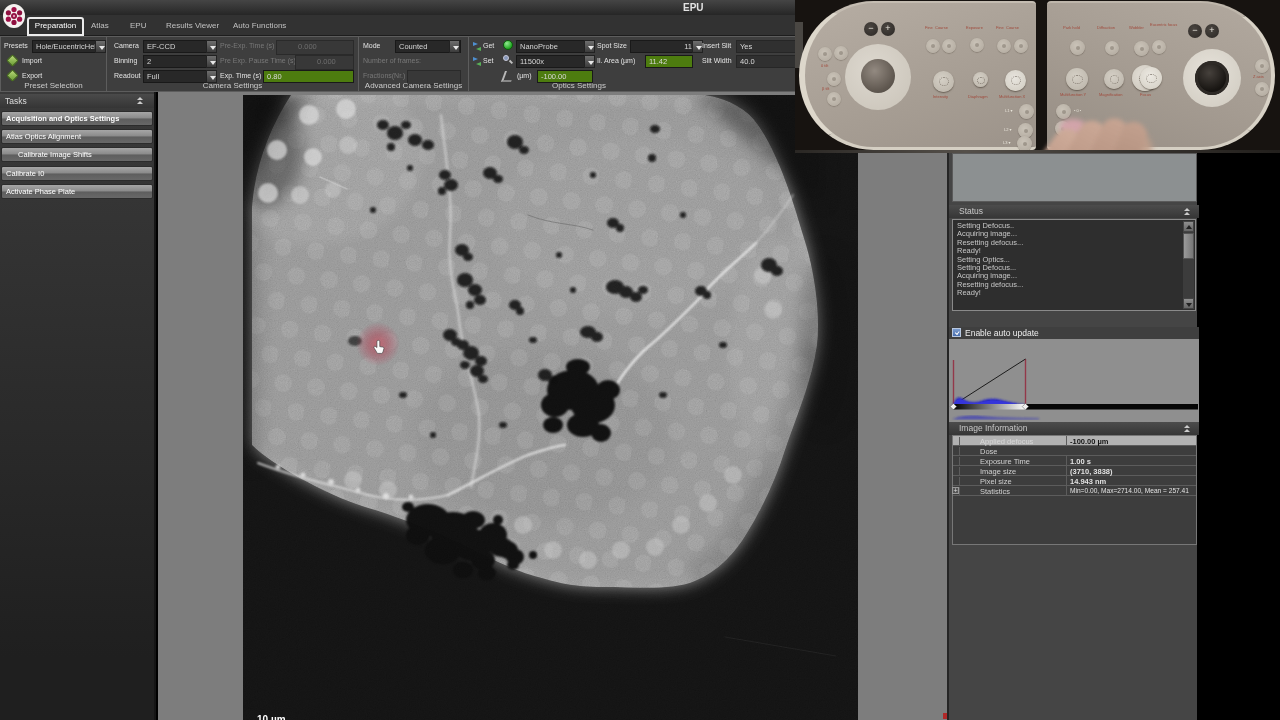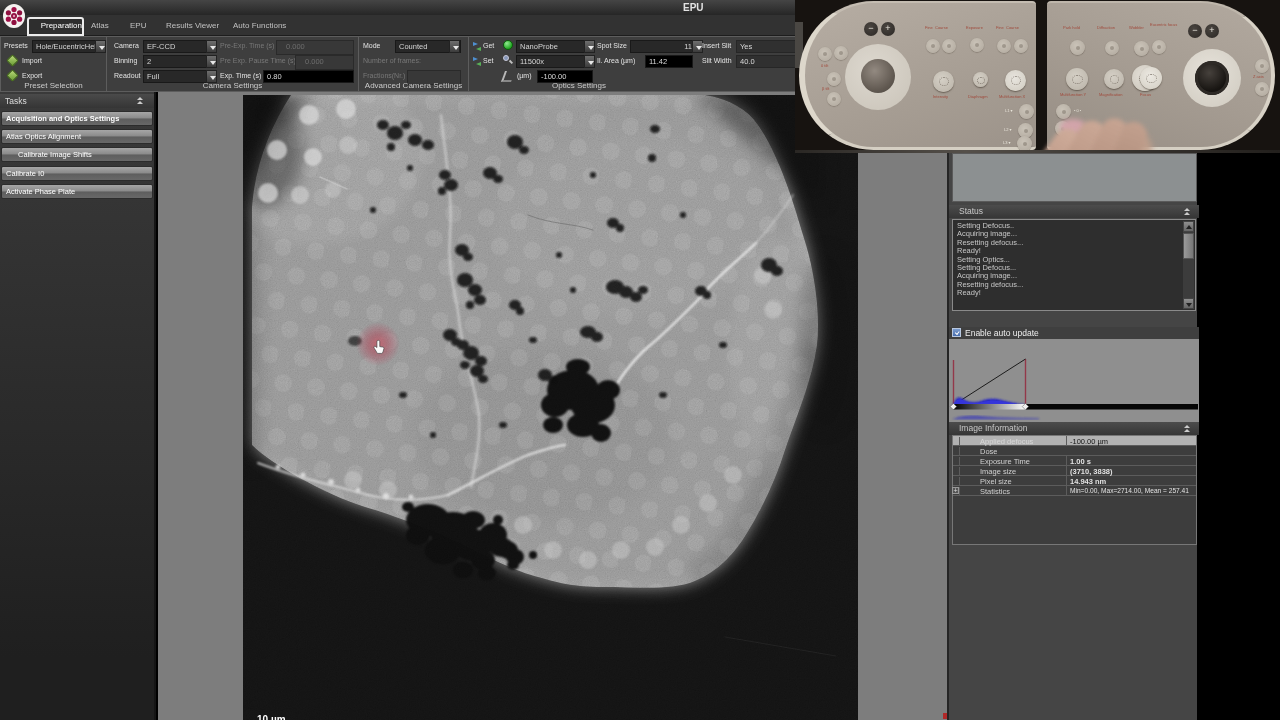--- a/index.html
+++ b/index.html
@@ -4,32 +4,32 @@
 <style>
   * { margin:0; padding:0; box-sizing:border-box; }
   html,body { width:1280px; height:720px; overflow:hidden; background:#000; }
   body { font-family:"Liberation Sans", sans-serif; position:relative; }
   .abs { position:absolute; }
   
   #titlebar { left:0; top:0; width:1280px; height:15px; background:linear-gradient(#454545,#262626); }
   #titletxt { left:683px; top:2px; font-size:10px; font-weight:bold; color:#e2e2e2; }
   #tabbar { left:0; top:15px; width:1280px; height:21px; background:#323232; border-bottom:1px solid #1d1d1d; }
   .tab { position:absolute; top:6px; font-size:8px; color:#c0c0c0; }
-  #tabsel { left:27px; top:17px; width:57px; height:19px; border:2px solid #ececec; border-radius:3px 3px 0 0; background:#2e2e2e; color:#fff; font-size:8px; text-align:right; line-height:14px; }
+  #tabsel { left:27px; top:17px; width:57px; height:19px; border:2px solid #ececec; border-radius:3px 3px 0 0; background:#2e2e2e; color:#fff; font-size:8px; text-align:center; line-height:14px; }
   
   #ribbon { left:0; top:36px; width:802px; height:56px; background:#3e3e3e; }
   .grp { position:absolute; top:0; height:56px; border:1px solid #5d5d5d; }
   .grplabel { position:absolute; bottom:1px; width:100%; text-align:center; font-size:8px; color:#cbcbcb; }
   .rlab { position:absolute; font-size:7px; color:#e3e3e3; }
   .rlabd { position:absolute; font-size:7px; color:#787878; }
   .combo { position:absolute; height:13px; background:#282828; border:1px solid #191919; color:#d5d5d5; font-size:7.5px; line-height:11px; padding-left:3px; white-space:nowrap; overflow:hidden; }
   .cbtn { position:absolute; width:11px; height:13px; background:linear-gradient(#6e6e6e,#3c3c3c); border:1px solid #222; }
   .cbtn i { position:absolute; left:2.5px; top:5px; width:0; height:0; border-left:3px solid transparent; border-right:3px solid transparent; border-top:4px solid #e8e8e8; }
-  .field { position:absolute; height:13px; background:#000000; border:1px solid #191919; color:#dadada; font-size:7.5px; line-height:11px; padding-left:3px; }
-  .fieldd { position:absolute; height:15px; background:#383838; border:1px solid #2a2a2a; color:#6e6e6e; font-size:7.5px; line-height:11px; padding-left:9px; }
+  .field { position:absolute; height:13px; background:#4d7c0f; border:1px solid #191919; color:#dadada; font-size:7.5px; line-height:11px; padding-left:3px; }
+  .fieldd { position:absolute; height:15px; background:#383838; border:1px solid #2a2a2a; color:#6e6e6e; font-size:7.5px; line-height:11px; padding-left:21px; }
   
   #tasks { left:0; top:92px; width:156px; height:628px; background:linear-gradient(#3a3a3a,#1f1f1f 90%); border-right:2px solid #151515; }
   #taskhdr { position:absolute; left:0; top:2px; width:154px; height:14px; background:linear-gradient(#4a4a4a,#353535); color:#dcdcdc; font-size:8.5px; line-height:14px; padding-left:5px; }
   .tbtn { position:absolute; left:1px; width:152px; height:15px; background:linear-gradient(#a6a6a6,#8b8b8b 45%,#5e5e5e 54%,#686868); border:1px solid #2c2c2c; border-radius:2px; color:#fff; font-size:7.5px; line-height:14px; padding-left:4px; white-space:nowrap; }
   
   #viewport { left:158px; top:92px; width:789px; height:628px; background:#7d7d7d; }
   
   #rpanel { left:947px; top:152px; width:250px; height:568px; background:#454545; border-left:2px solid #252525; }
   .hdr { position:absolute; left:0; width:250px; height:13px; background:linear-gradient(#4c4c4c,#363636); color:#c8c8c8; font-size:8.5px; line-height:13px; padding-left:10px; }
   .chev { position:absolute; right:8px; top:3px; width:8px; height:8px; }
@@ -443,21 +443,21 @@
       </svg>
     </div>
 
     <div class="hdr" style="top:270px;">Image Information<span class="chev">
         <b></b>
         <i></i>
       </span></div>
     <div class="abs" style="left:3px; top:283px; width:245px; height:110px; background:#3d3d3d; border:1px solid #777;">
       <div class="irow" style="top:0; background:#b2b2b2;">
         <span class="ilab" style="color:#d8d8d8;">Applied defocus</span>
-        <span class="ival" style="color:#151515; font-weight:normal;">-100.00 µm</span>
+        <span class="ival" style="color:#151515; font-weight:bold;">-100.00 µm</span>
       </div>
       <div class="irow" style="top:10px;">
         <span class="ilab">Dose</span>
       </div>
       <div class="irow" style="top:20px;">
         <span class="ilab">Exposure Time</span>
         <span class="ival" style="font-weight:bold;">1.00 s</span>
       </div>
       <div class="irow" style="top:30px;">
         <span class="ilab">Image size</span>

